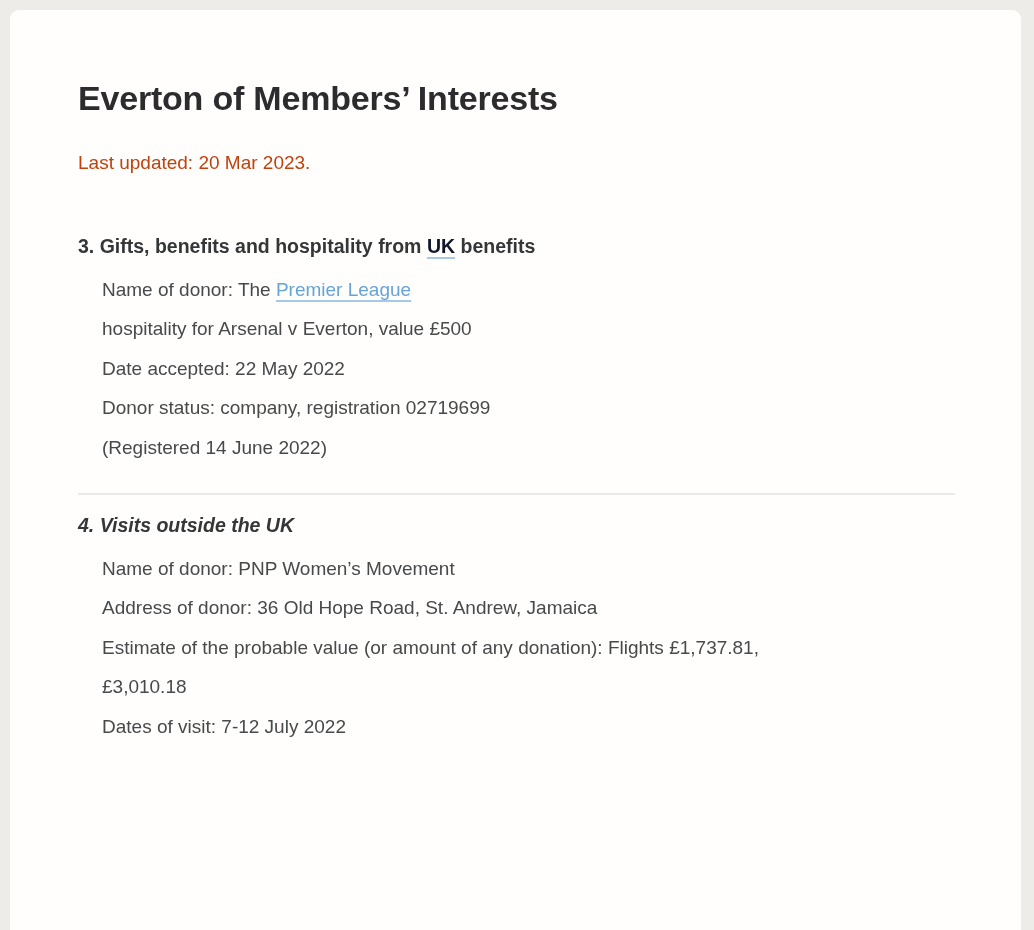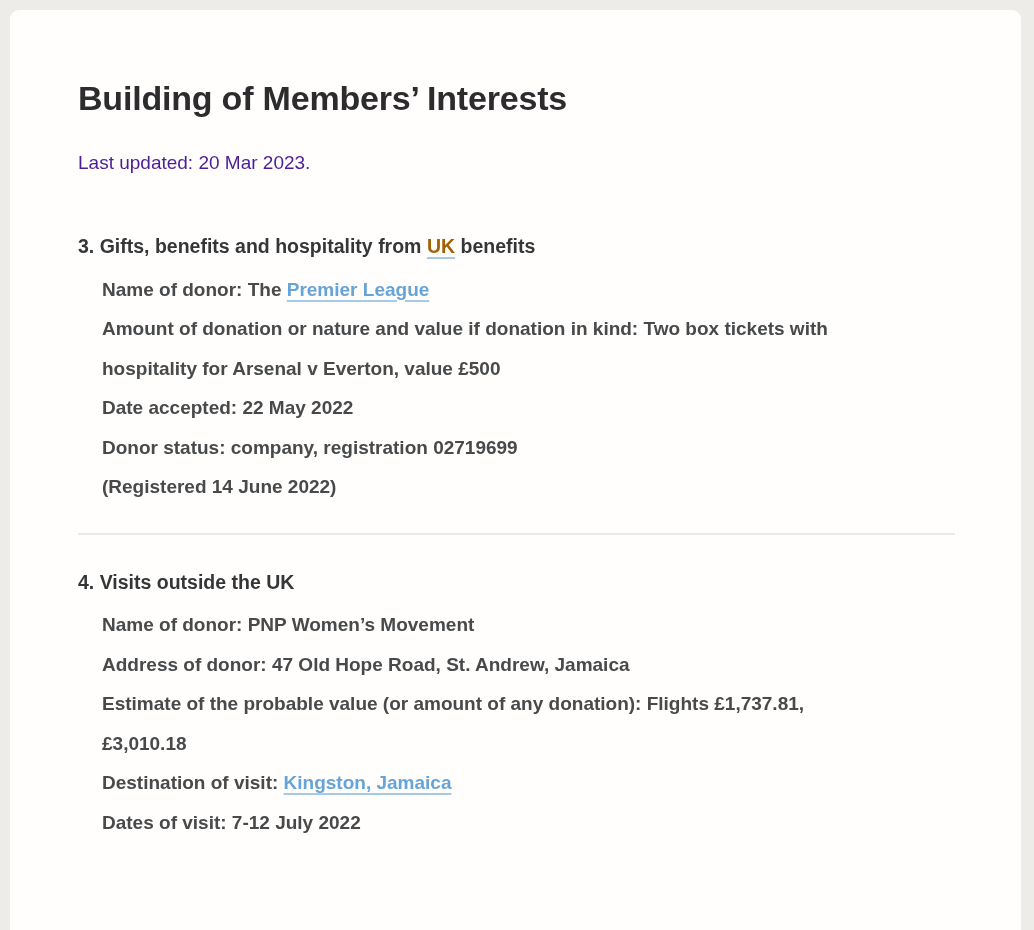--- a/index.html
+++ b/index.html
@@ -27,86 +27,84 @@
     font-size: 34px;
     line-height: 44px;
     font-weight: 700;
     color: #2c2c2e;
     letter-spacing: -0.2px;
   }
   p.updated {
     margin: 28px 0 16px 0;
     font-size: 19px;
     line-height: 30px;
-    color: #4c1d95;
+    color: #c2410c;
   }
   h2.section-heading {
     margin: 49px 0 0 0;
     font-size: 19.5px;
     line-height: 39.5px;
     font-weight: 700;
     color: #343638;
   }
   h2.section-heading.second {
-    margin-top: 28px;
+    margin-top: 11px;
+    font-style: italic;
   }
   .entry {
     margin: 3px 0 0 0;
     padding-left: 24px;
   }
   .line {
     font-size: 19px;
     line-height: 39.5px;
     color: #47494b;
     white-space: nowrap;
-    font-weight: bold;
   }
   a.doc-link {
     color: #66a4d8;
     text-decoration: underline;
     text-decoration-color: #a5c9e8;
     text-decoration-thickness: 1.5px;
     text-underline-offset: 3.5px;
     cursor: pointer;
   }
-  h2 a.doc-link { font-weight: 700; color: #a16207; text-align: center; }
+  h2 a.doc-link { font-weight: 700; color: #0f172a; text-align: center; }
   hr.divider {
     border: none;
     border-top: 2px solid #eceae6;
     margin: 26px 0 0 0;
   }
 </style>
 </head>
 <body>
 
 <div class="page">
   <div class="card">
 
-    <h1 class="page-title">Building of Members’ Interests</h1>
+    <h1 class="page-title">Everton of Members’ Interests</h1>
 
     <p class="updated">Last updated: 20 Mar 2023.</p>
 
     <h2 class="section-heading"><span>3. Gifts, benefits and hospitality from </span><a class="doc-link">UK</a><span> benefits</span></h2>
 
     <div class="entry">
       <div class="line"><span>Name of donor: The </span><a class="doc-link">Premier League</a></div>
-      <div class="line">Amount of donation or nature and value if donation in kind: Two box tickets with</div>
       <div class="line">hospitality for Arsenal v Everton, value £500</div>
       <div class="line">Date accepted: 22 May 2022</div>
       <div class="line">Donor status: company, registration 02719699</div>
       <div class="line">(Registered 14 June 2022)</div>
     </div>
 
     <hr class="divider">
 
     <h2 class="section-heading second">4. Visits outside the UK</h2>
 
     <div class="entry">
       <div class="line">Name of donor: PNP Women’s Movement</div>
-      <div class="line">Address of donor: 47 Old Hope Road, St. Andrew, Jamaica</div>
+      <div class="line">Address of donor: 36 Old Hope Road, St. Andrew, Jamaica</div>
       <div class="line">Estimate of the probable value (or amount of any donation): Flights £1,737.81,</div>
       <div class="line">£3,010.18</div>
-      <div class="line"><span>Destination of visit: </span><a class="doc-link">Kingston, Jamaica</a></div>
       <div class="line">Dates of visit: 7-12 July 2022</div>
     </div>
 
   </div>
 </div>
 
 </body></html>

